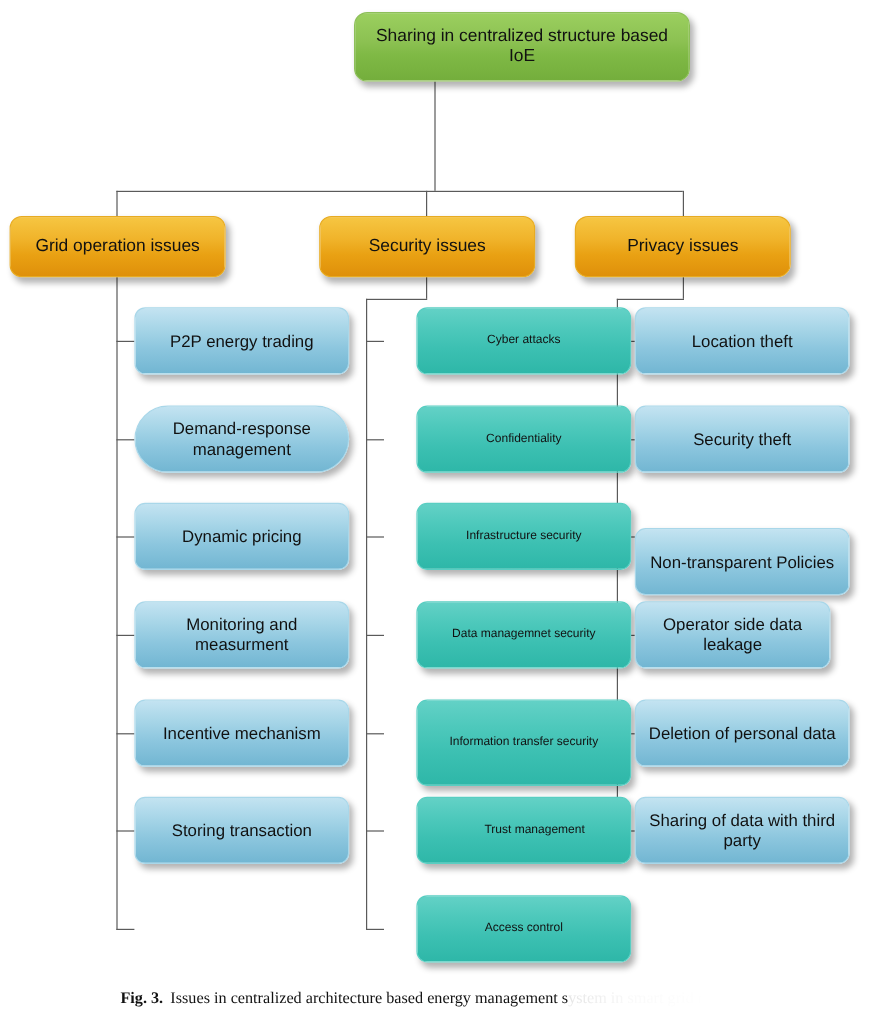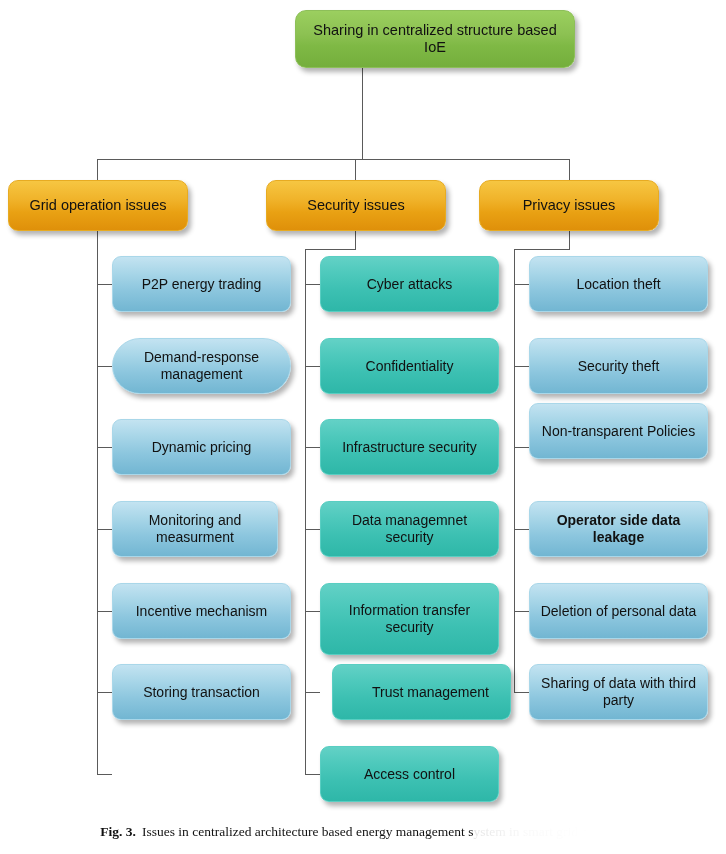--- a/index.html
+++ b/index.html
@@ -63,22 +63,23 @@
   
   .node.blue {
     background: linear-gradient(to bottom, #c3e3f1 0%, #a8d6e8 30%, #8cc6de 62%, #72b6d2 100%);
     font-size: 14px;
     border: 1px solid #a9d7e9;
   }
 
   
   .node.teal {
     background: linear-gradient(to bottom, #63d1c6 0%, #4ec9bc 30%, #3cc0b2 62%, #2eb7a8 100%);
-    font-size: 14px;
+    font-size: 10px;
     border: 1px solid #59cec2;
+    margin-left: 27px;
   }
 
   
   #caption {
     position: absolute;
     left: 0;
     top: 824px;
     width: 726px;
     text-align: center;
     font-family: "Liberation Serif", serif;
@@ -155,21 +156,21 @@
 
   <div class="node blue" style="left:112px; top:256px; width:179px; height:56px;text-align:center;">
     <span>P2P energy trading</span>
   </div>
   <div class="node blue" style="left:112px; top:338px; width:179px; height:56px;border-radius:28px;">
     <span>Demand-response management</span>
   </div>
   <div class="node blue" style="left:112px; top:419px; width:179px; height:56px;">
     <span>Dynamic pricing</span>
   </div>
-  <div class="node blue" style="left:112px; top:501px; width:166px; height:56px;">
+  <div class="node blue" style="left:112px; top:501px; width:179px; height:56px;">
     <span>Monitoring and measurment</span>
   </div>
   <div class="node blue" style="left:112px; top:583px; width:179px; height:56px;">
     <span>Incentive mechanism</span>
   </div>
   <div class="node blue" style="left:112px; top:664px; width:179px; height:56px;">
     <span>Storing transaction</span>
   </div>
 
   <div class="node teal" style="left:320px; top:256px; width:179px; height:56px;">
@@ -180,37 +181,37 @@
   </div>
   <div class="node teal" style="left:320px; top:419px; width:179px; height:56px;">
     <span>Infrastructure security</span>
   </div>
   <div class="node teal" style="left:320px; top:501px; width:179px; height:56px;">
     <span>Data managemnet security</span>
   </div>
   <div class="node teal" style="left:320px; top:583px; width:179px; height:72px;">
     <span>Information transfer security</span>
   </div>
-  <div class="node teal" style="left:332px; top:664px; width:179px; height:56px;padding-left:24px;">
+  <div class="node teal" style="left:320px; top:664px; width:179px; height:56px;padding-left:24px;">
     <span>Trust management</span>
   </div>
   <div class="node teal" style="left:320px; top:746px; width:179px; height:56px;">
     <span>Access control</span>
   </div>
 
   <div class="node blue" style="left:529px; top:256px; width:179px; height:56px;">
     <span>Location theft</span>
   </div>
   <div class="node blue" style="left:529px; top:338px; width:179px; height:56px;">
     <span>Security theft</span>
   </div>
-  <div class="node blue" style="left:529px; top:403px; width:179px; height:56px;">
+  <div class="node blue" style="left:529px; top:440px; width:179px; height:56px;">
     <span>Non-transparent Policies</span>
   </div>
-  <div class="node blue" style="left:529px; top:501px; width:179px; height:56px;font-weight:bold;">
+  <div class="node blue" style="left:529px; top:501px; width:163px; height:56px;">
     <span>Operator side data leakage</span>
   </div>
   <div class="node blue" style="left:529px; top:583px; width:179px; height:56px;">
     <span>Deletion of personal data</span>
   </div>
   <div class="node blue" style="left:529px; top:664px; width:179px; height:56px;">
     <span>Sharing of data with third party</span>
   </div>
 
   <div id="caption">

